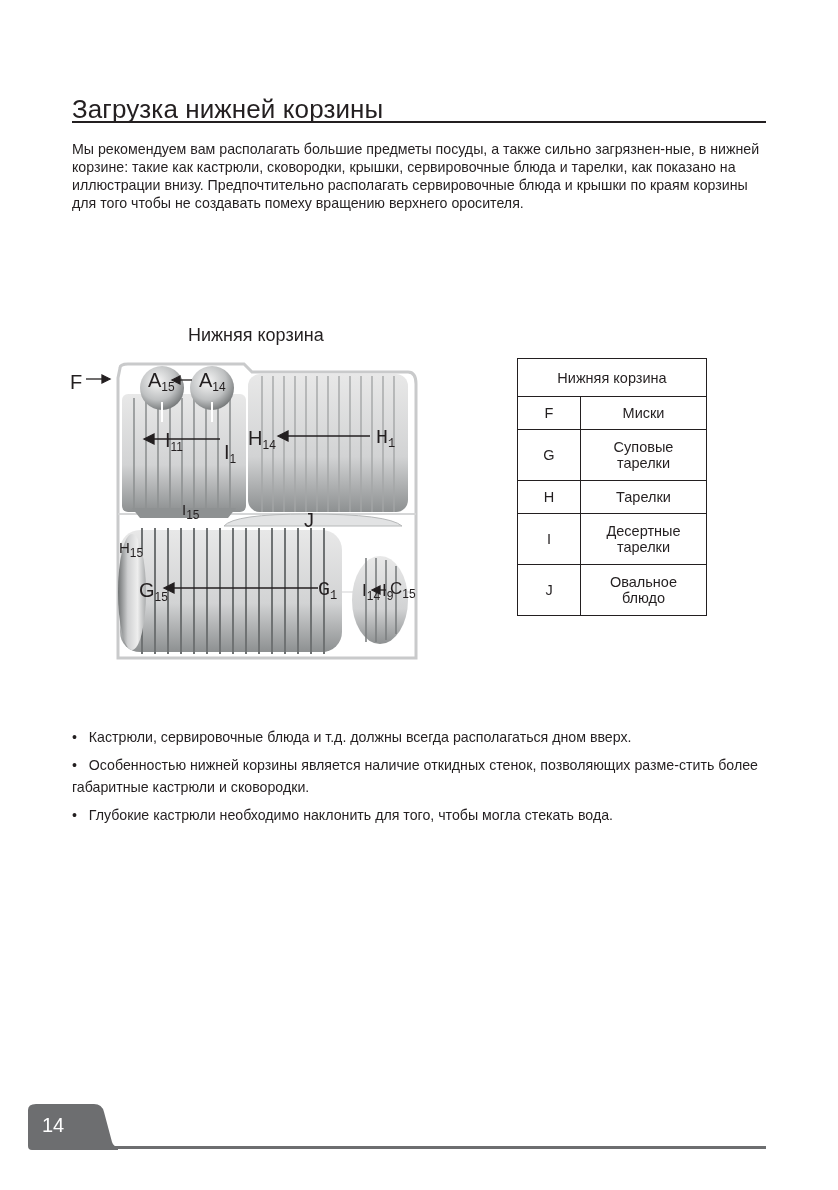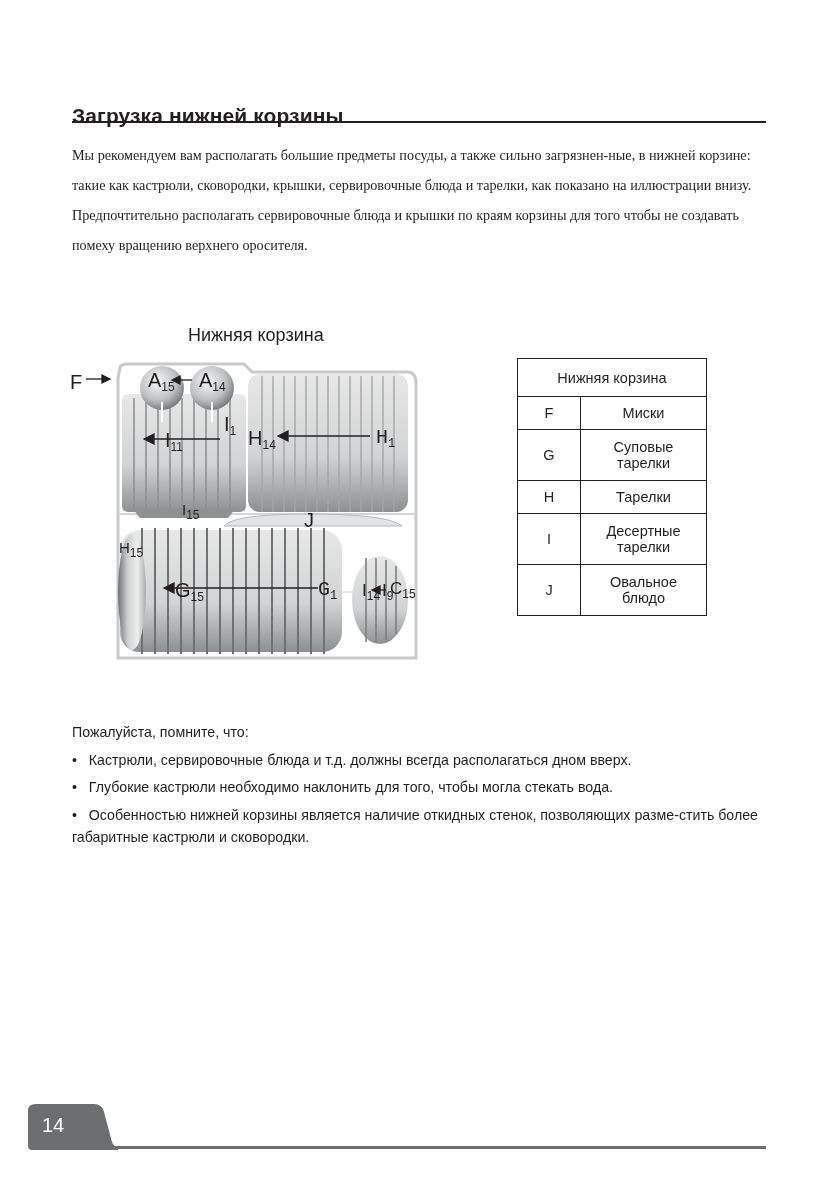--- a/index.html
+++ b/index.html
@@ -1,20 +1,20 @@
 <!DOCTYPE html>
 <html><head>
 <meta charset="utf-8">
 <style>
   html, body { margin:0; padding:0; background:#ffffff; }
   body { width:838px; height:1190px; position:relative; overflow:hidden;
          font-family:"Liberation Sans", sans-serif; color:#231f20; }
-  .title { position:absolute; left:72px; top:104px; font-size:21px; font-weight:bold; letter-spacing:0.1px; }
+  .title { position:absolute; left:72px; top:94px; font-size:26px; font-weight:normal; letter-spacing:0.1px; }
   .rule { position:absolute; left:72px; top:121px; width:694px; height:1.5px; background:#231f20; }
-  .intro { position:absolute; left:72px; top:140px; width:694px; font-size:14.2px; line-height:30px;font-family:Liberation Serif, serif; }
+  .intro { position:absolute; left:72px; top:140px; width:694px; font-size:14.2px; line-height:18px; }
   .fig-title { position:absolute; left:188px; top:325px; font-size:18px; }
   .basket { position:absolute; left:68px; top:362px; width:352px; height:300px; }
   .label { position:absolute; font-size:20px; color:#231f20; line-height:1; }
   .label sub { font-size:12px; vertical-align:baseline; position:relative; top:4px; }
   table.legend { position:absolute; left:517px; top:358px; width:190px; border-collapse:collapse; font-size:14.5px; }
   table.legend td { border:1px solid #231f20; text-align:center; padding:0; }
   table.legend td.head { height:37px; }
   table.legend td.key { width:62px; }
   table.legend tr.r1 td { height:32px; }
   table.legend tr.r2 td { height:50px; }
@@ -144,27 +144,27 @@
       <polygon points="96,226 106,221 106,231"></polygon>
     <line x1="310" y1="228" x2="318" y2="228"></line>
       <polygon points="304,228 312,224 312,232"></polygon>
   </g>
 </svg>
 
 <div class="label" style="left:70px;top:372px;">F</div>
 <div class="label" style="left:148px;top:370px;"><span>A</span><sub>15</sub></div>
 <div class="label" style="left:199px;top:370px;"><span>A</span><sub>14</sub></div>
 <div class="label" style="left:124px;top:430px;margin-left:41px;"><span>I</span><sub>11</sub></div>
-<div class="label" style="left:224px;top:414px;"><span>I</span><sub>1</sub></div>
+<div class="label" style="left:224px;top:442px;"><span>I</span><sub>1</sub></div>
 <div class="label" style="left:248px;top:428px;"><span>H</span><sub>14</sub></div>
 <div class="label" style="left:376px;top:428px;font-family:Liberation Mono, monospace;"><span>H</span><sub>1</sub></div>
 <div class="label" style="left:182px;top:502px;font-size:15px;text-align:right;"><span>I</span><sub>15</sub></div>
 <div class="label" style="left:304px;top:510px;">J</div>
 <div class="label" style="left:119px;top:540px;font-size:15px;"><span>H</span><sub>15</sub></div>
-<div class="label" style="left:139px;top:580px;margin-left:36px;"><span>G</span><sub>15</sub></div>
+<div class="label" style="left:139px;top:580px;"><span>G</span><sub>15</sub></div>
 <div class="label" style="left:318px;top:580px;font-family:Liberation Mono, monospace;"><span>G</span><sub>1</sub></div>
 <div class="label" style="left:362px;top:582px;font-size:17px;"><span>I</span><sub>14</sub></div>
 <div class="label" style="left:382px;top:582px;font-size:17px;"><span>I</span><sub>9</sub></div>
 <div class="label" style="left:390px;top:580px;font-size:17px;"><span>C</span><sub>15</sub></div>
 
 <table class="legend">
   <tbody>
       <tr>
         <td class="head" colspan="2">Нижняя корзина</td>
       </tr>
@@ -185,23 +185,22 @@
     <td><span>Десертные</span><br><span>тарелки</span></td>
   </tr>
   <tr class="r5">
     <td class="key">J</td>
     <td><span>Овальное</span><br><span>блюдо</span></td>
   </tr>
 </tbody>
   </table>
 
 <div class="notes">
-  <p>Пожалуйста, помните, что:</p>
   <p class="gap"><span>•</span>&nbsp;&nbsp;&nbsp;<span>Кастрюли, сервировочные блюда и т.д. должны всегда располагаться дном вверх.</span></p>
+  <p class="gap"><span>•</span>&nbsp;&nbsp;&nbsp;<span>Особенностью нижней корзины является наличие откидных стенок, позволяющих разме-стить более габаритные кастрюли и сковородки.</span></p>
   <p class="gap"><span>•</span>&nbsp;&nbsp;&nbsp;<span>Глубокие кастрюли необходимо наклонить для того, чтобы могла стекать вода.</span></p>
-  <p class="gap"><span>•</span>&nbsp;&nbsp;&nbsp;<span>Особенностью нижней корзины является наличие откидных стенок, позволяющих разме-стить более габаритные кастрюли и сковородки.</span></p>
 </div>
 
 <svg class="footer-tab" width="90" height="46" viewBox="0 0 90 46" xmlns="http://www.w3.org/2000/svg">
   <path d="M0 6 Q0 0 8 0 L66 0 Q74 0 76 8 L84 38 Q86 44 94 44 L94 46 L4 46 Q0 46 0 42 Z" fill="#6d6e70"></path>
 </svg>
 <div class="footer-num">14</div>
 <div class="footer-line"></div>
 
 </body></html>

